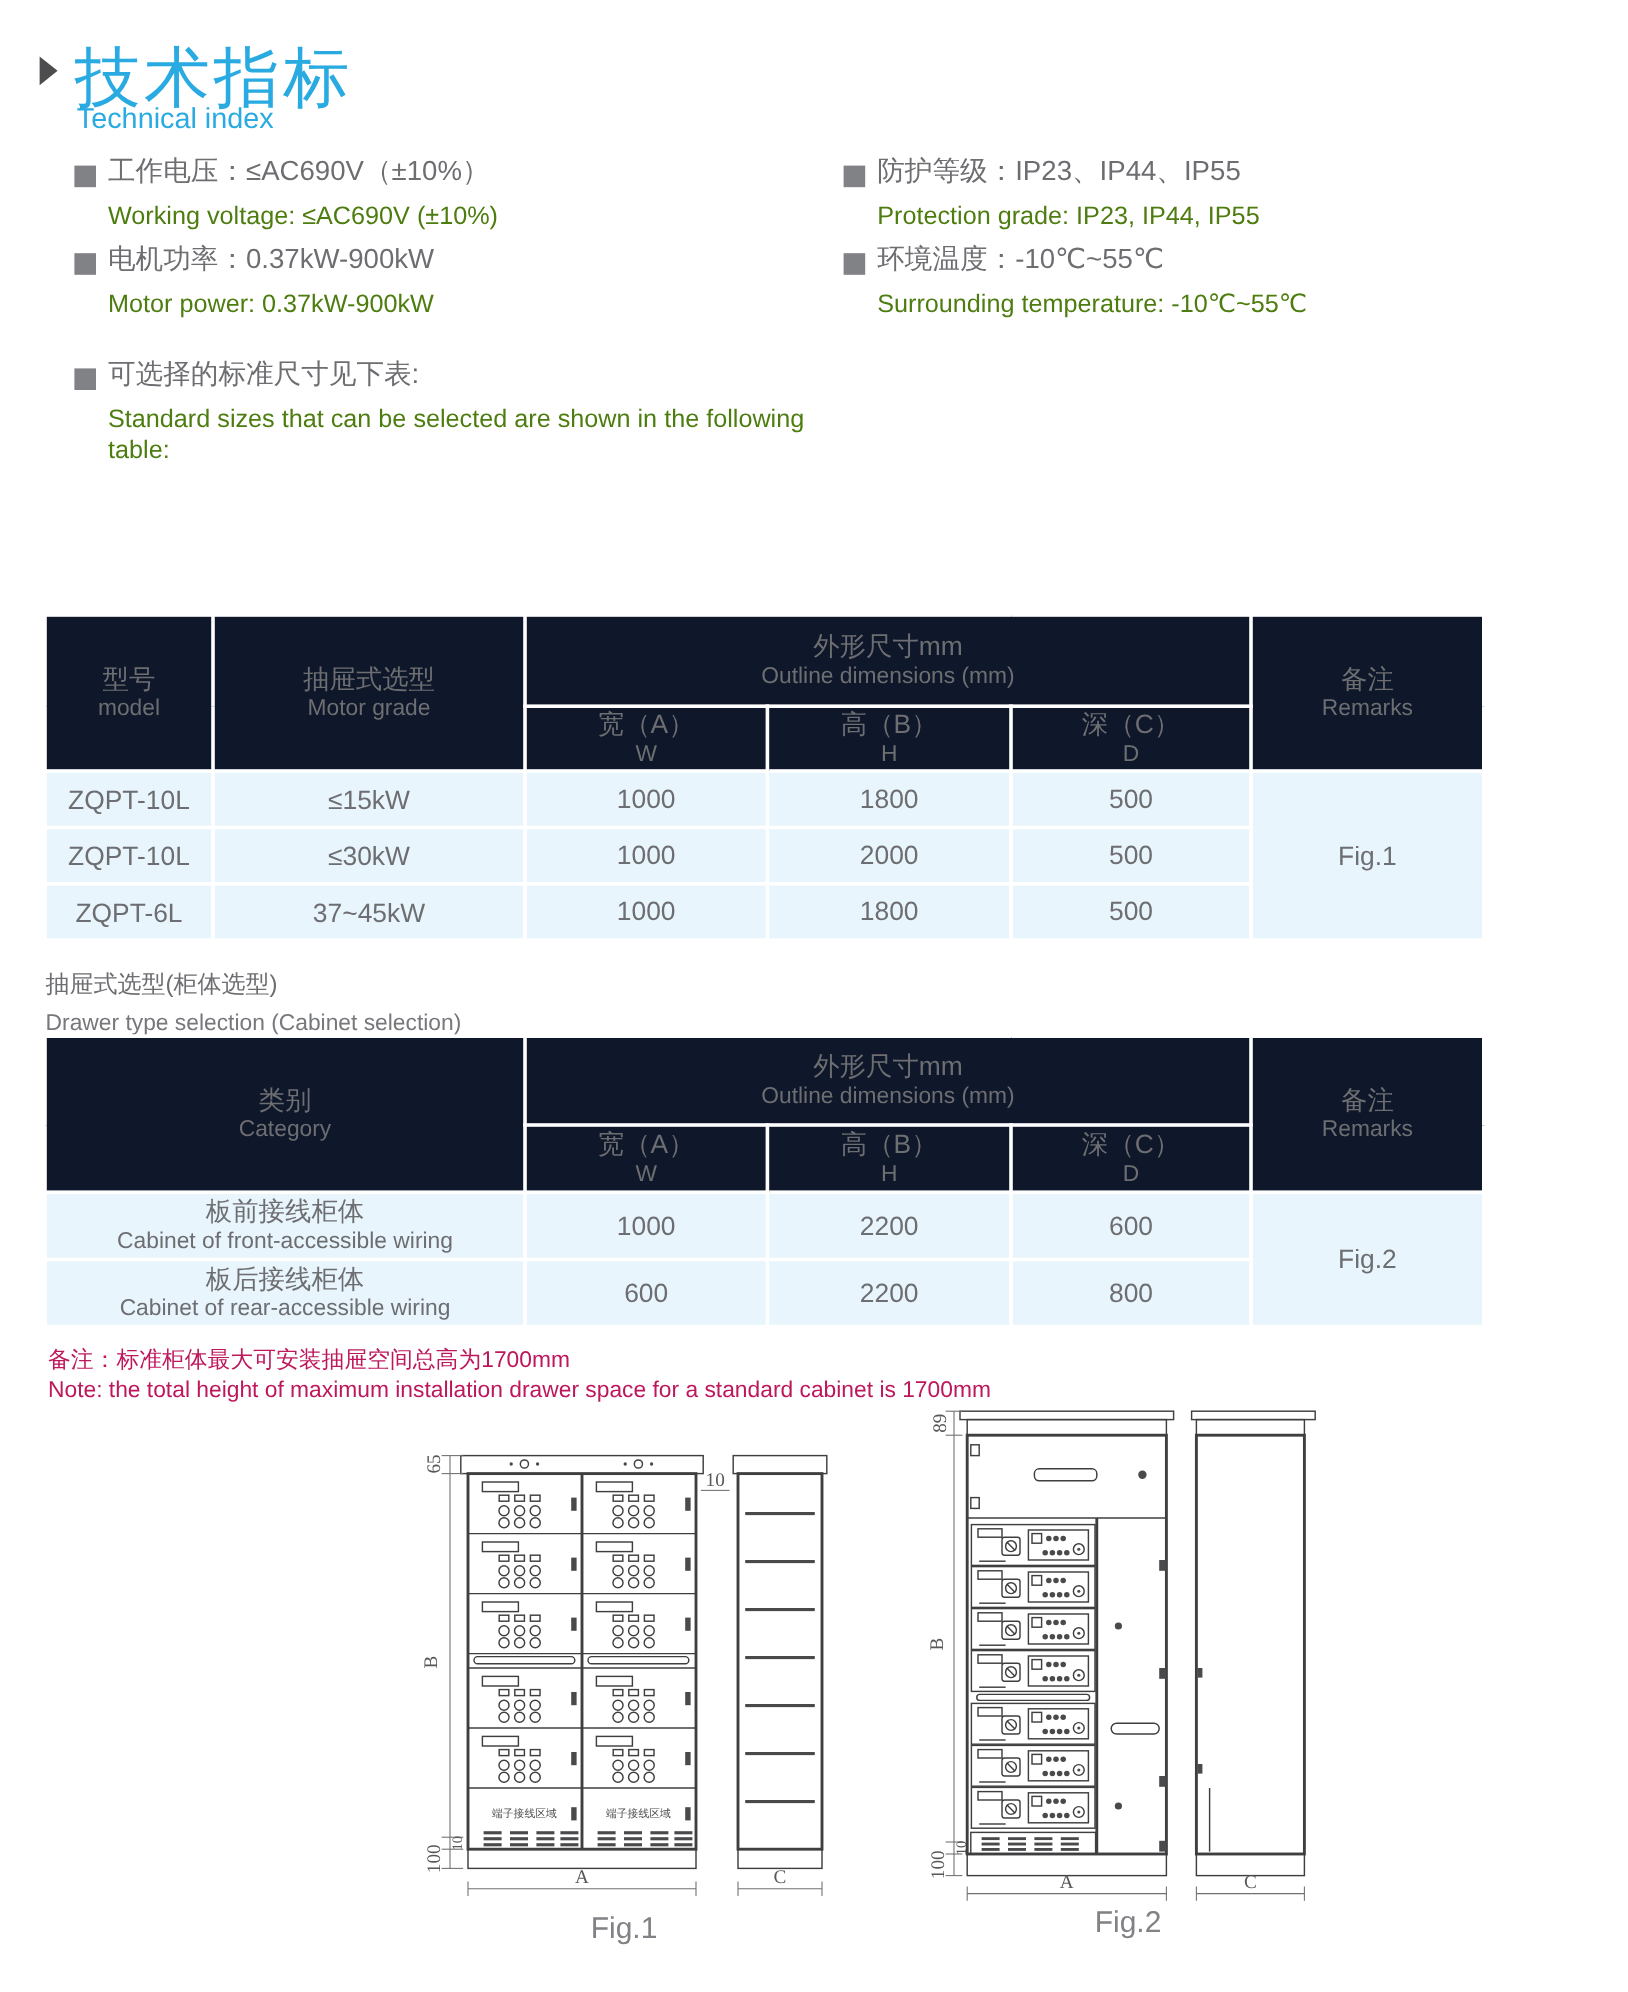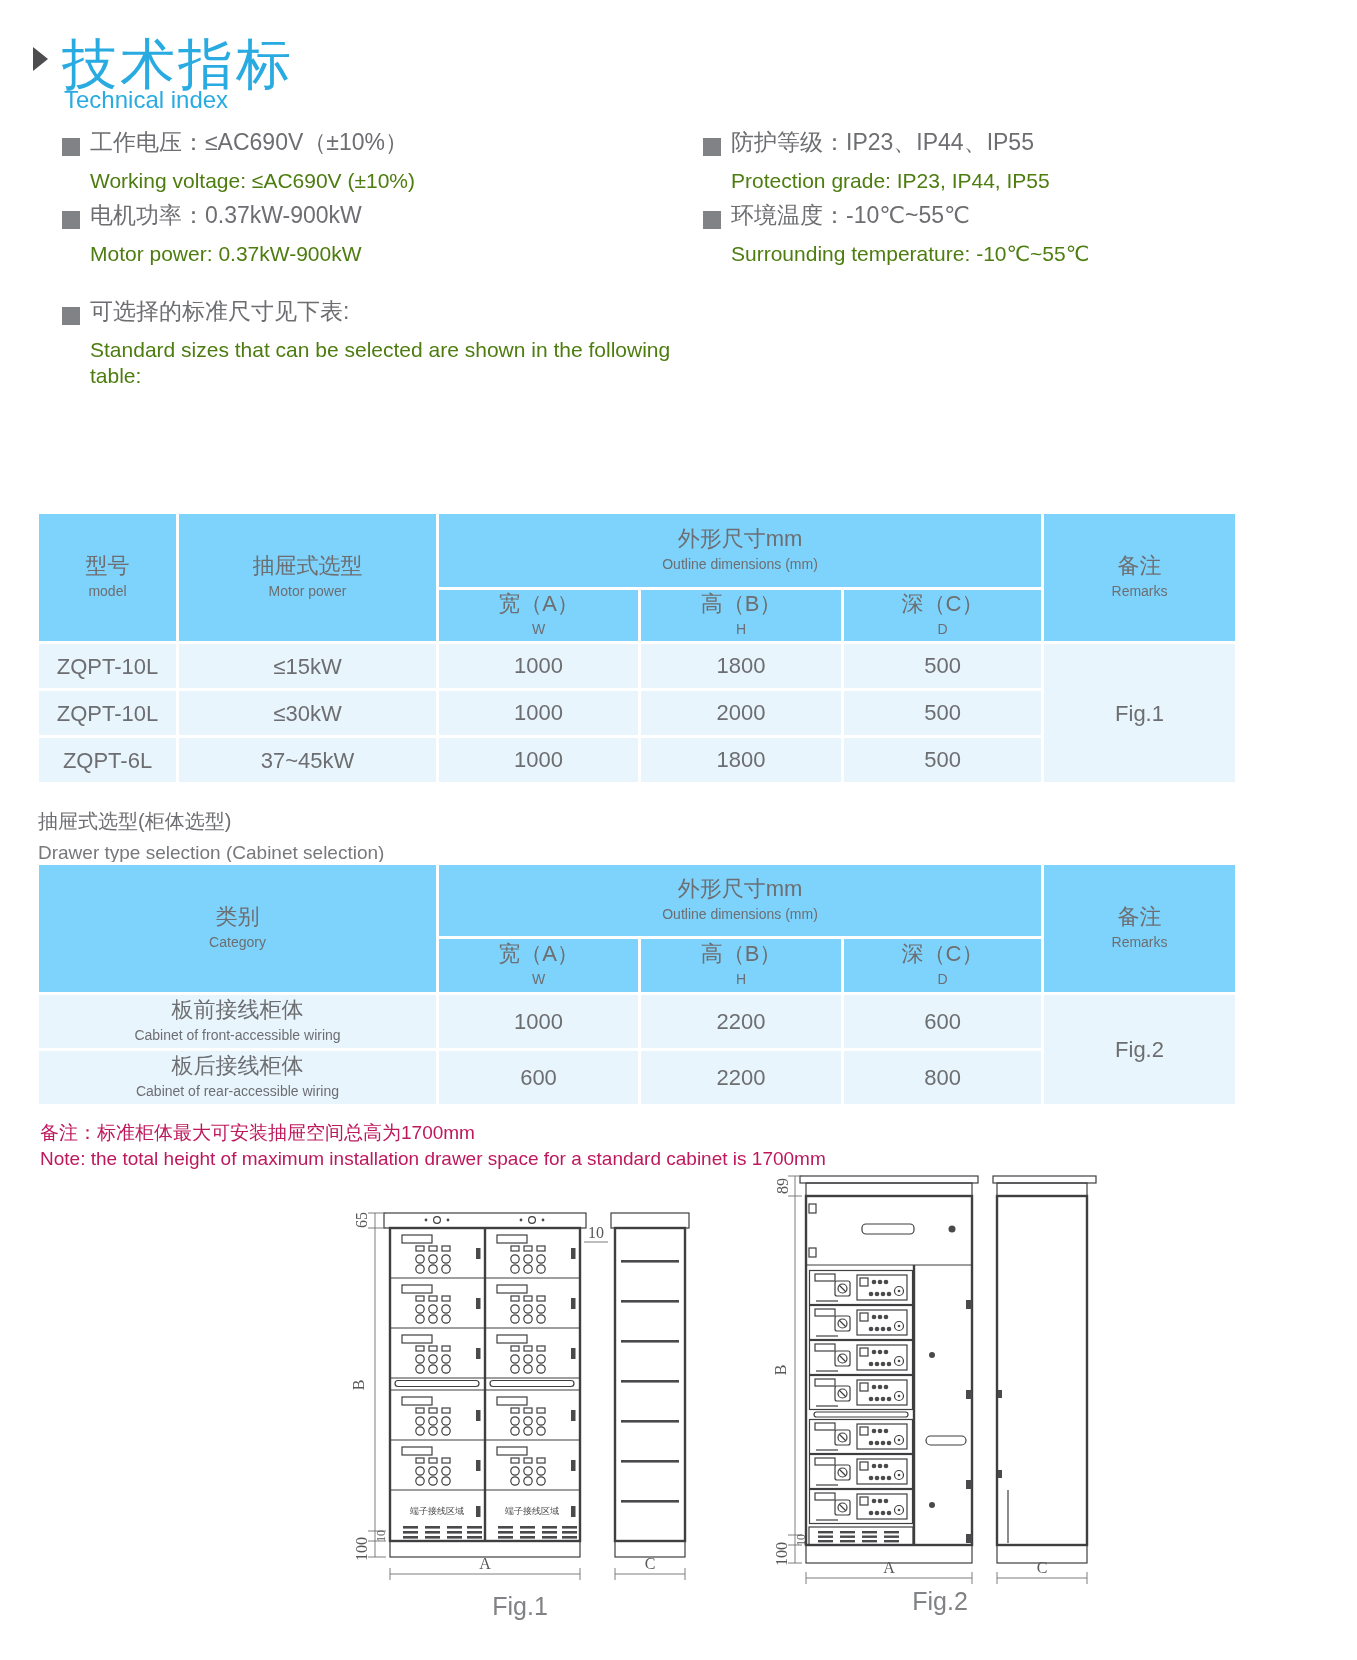--- a/index.html
+++ b/index.html
@@ -22,24 +22,24 @@
   .bullet{width:18px;height:18px;background:#808285;flex:none;}
   .spec-en{font-size:21px;color:#4d7c0f;padding-left:28px;margin-top:12px;line-height:26px;}
 
   
   .section-label{position:absolute;font-size:20px;color:#6D6E71;line-height:31px;}
   .section-label .en{font-size:19px;color:#77787B;}
 
   
   table.spec-table{position:absolute;border-collapse:collapse;table-layout:fixed;}
   table.spec-table td{border:3px solid #fff;padding:0;text-align:center;vertical-align:middle;color:#6D6E71;}
-  td.hcell{background:#7dd3fc;}
+  td.hcell{background:#0f172a;}
   td.bcell{background:#E9F5FC;}
   .t-zh{font-size:22px;line-height:27px;}
-  .t-en{font-size:14px;line-height:24px;color:#6D6E71;}
+  .t-en{font-size:19px;line-height:24px;color:#6D6E71;}
   .t-num{font-size:22px;}
 
   
   .note-line{position:absolute;font-size:19px;color:#be185d;}
 
   
   svg.fig{position:absolute;overflow:visible;}
   .ln{stroke:#3f3f41;fill:none;stroke-width:1.2;}
   .ln2{stroke:#3f3f41;fill:none;stroke-width:2.4;}
   .fillbar{fill:#4a4a4c;stroke:none;}
@@ -110,21 +110,21 @@
         <col style="width:194px">
       </colgroup>
     <tbody>
         <tr style="height:76px">
       <td class="hcell" rowspan="2">
         <div class="t-zh">型号</div>
         <div class="t-en">model</div>
       </td>
       <td class="hcell" rowspan="2">
         <div class="t-zh">抽屉式选型</div>
-        <div class="t-en">Motor power</div>
+        <div class="t-en">Motor grade</div>
       </td>
       <td class="hcell" colspan="3">
         <div class="t-zh">外形尺寸mm</div>
         <div class="t-en">Outline dimensions (mm)</div>
       </td>
       <td class="hcell" rowspan="2">
         <div class="t-zh">备注</div>
         <div class="t-en">Remarks</div>
       </td>
     </tr>

